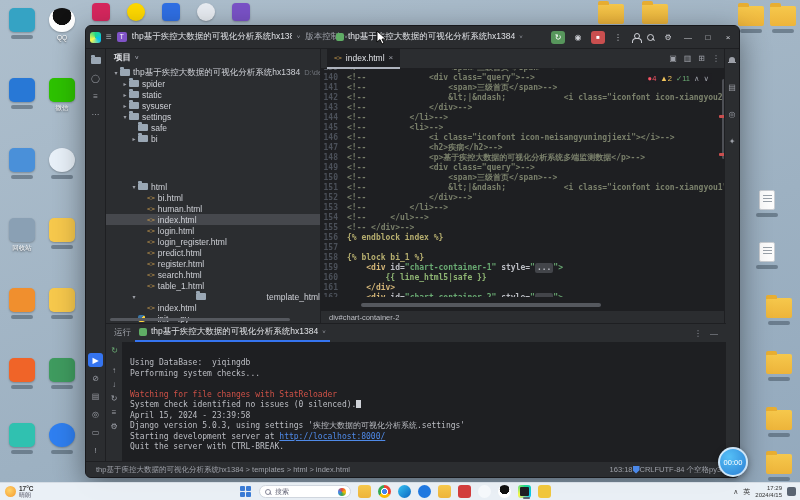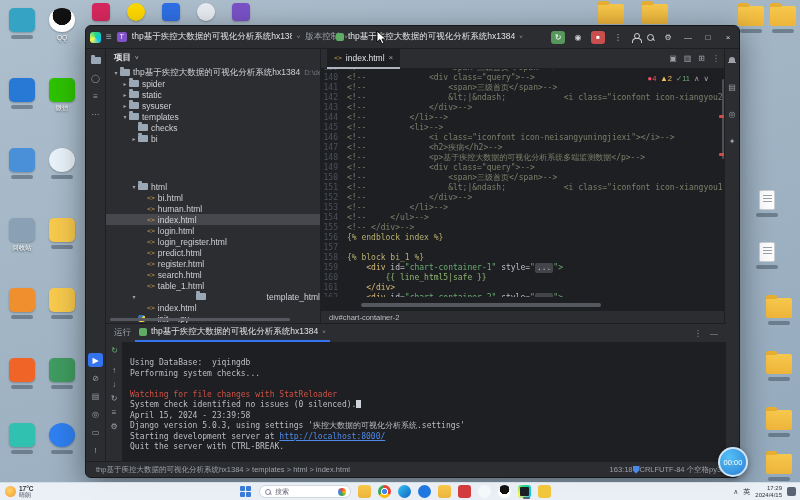--- a/index.html
+++ b/index.html
@@ -61,21 +61,21 @@
   .tsuffix{color:#6f737a;margin-left:4px;font-size:7.5px;}
   .pp-hscroll{position:absolute;bottom:2px;left:4px;width:180px;height:3px;border-radius:2px;background:#55585e;}
   
   .editor{position:absolute;left:235px;top:23px;width:405px;height:274px;background:#1e1f22;}
   .tabbar{height:20px;background:#2b2d30;border-bottom:1px solid #1e1f22;display:flex;align-items:center;padding-left:6px;}
   .tab{height:20px;display:flex;align-items:center;gap:4px;padding:0 7px;background:#1e1f22;border-bottom:2px solid #aeb3bd;}
   .tab-close{color:#9da0a8;font-size:8px;}
   .tabbar-icons{margin-left:auto;display:flex;gap:7px;padding-right:6px;color:#9da0a8;font-size:8px;}
   .code{position:absolute;left:0;top:20px;right:0;bottom:26px;overflow:hidden;font-family:"DejaVu Sans Mono",monospace;font-size:8px;}
   .code-inner{margin-top:-6px;}
-  .cl{height:10px;line-height:10px;white-space:pre;display:flex;}
+  .cl{height:10px;line-height:10px;white-space:pre;display:flex;font-weight:bold;}
   .ln{flex:none;width:26px;text-align:right;padding-right:9px;color:#4b5059;}
   .cmt{color:#7a806b;} .dj{color:#b6ae6f;} .tag{color:#d5b778;} .attr{color:#bcbec4;}
   .str{color:#6aab73;} .var{color:#8fb573;} .plain{color:#bcbec4;}
   .fold{background:#43454a;border-radius:2px;color:#bcbec4;padding:0 2px;}
   .inspections{position:absolute;top:24px;right:14px;display:flex;align-items:center;gap:4px;font-size:7.5px;background:rgba(30,31,34,.85);padding:1px 3px;border-radius:3px;}
   .insp-err{color:#f75464;} .insp-warn{color:#f2c55c;} .insp-ok{color:#6aab73;}
   .ed-vscroll{position:absolute;right:1px;top:30px;width:3px;height:80px;background:#4d4f55;border-radius:2px;}
   .stripe-err{position:absolute;right:0px;width:6px;height:3px;background:#c94f4f;border-radius:1px;}
   .ed-hscroll{position:absolute;left:40px;bottom:16px;width:240px;height:4px;background:#55585e;border-radius:2px;}
   .ed-breadcrumb{position:absolute;left:0;right:0;bottom:0;height:13px;background:#2b2d30;border-top:1px solid #1e1f22;display:flex;align-items:center;padding-left:8px;color:#bcbec4;font-size:7.5px;}
@@ -311,28 +311,28 @@
             <span class="ticon">
               <span class="cssfolder"></span>
             </span>
             <span>sysuser</span>
           </div>
           <div class="trow" style="padding-left: 15px;">
             <span class="tchev">▾</span>
             <span class="ticon">
               <span class="cssfolder"></span>
             </span>
-            <span>templates</span>
+            <span>settings</span>
           </div>
           <div class="trow" style="padding-left: 24px;">
             <span class="tchev"></span>
             <span class="ticon">
               <span class="cssfolder"></span>
             </span>
-            <span>checks</span>
+            <span>safe</span>
           </div>
           <div class="trow" style="padding-left: 24px;">
             <span class="tchev">▸</span>
             <span class="ticon">
               <span class="cssfolder"></span>
             </span>
             <span>bi</span>
           </div>
           <div class="trow" style="padding-left: 24px; margin-top: 37px;">
             <span class="tchev">▾</span>

